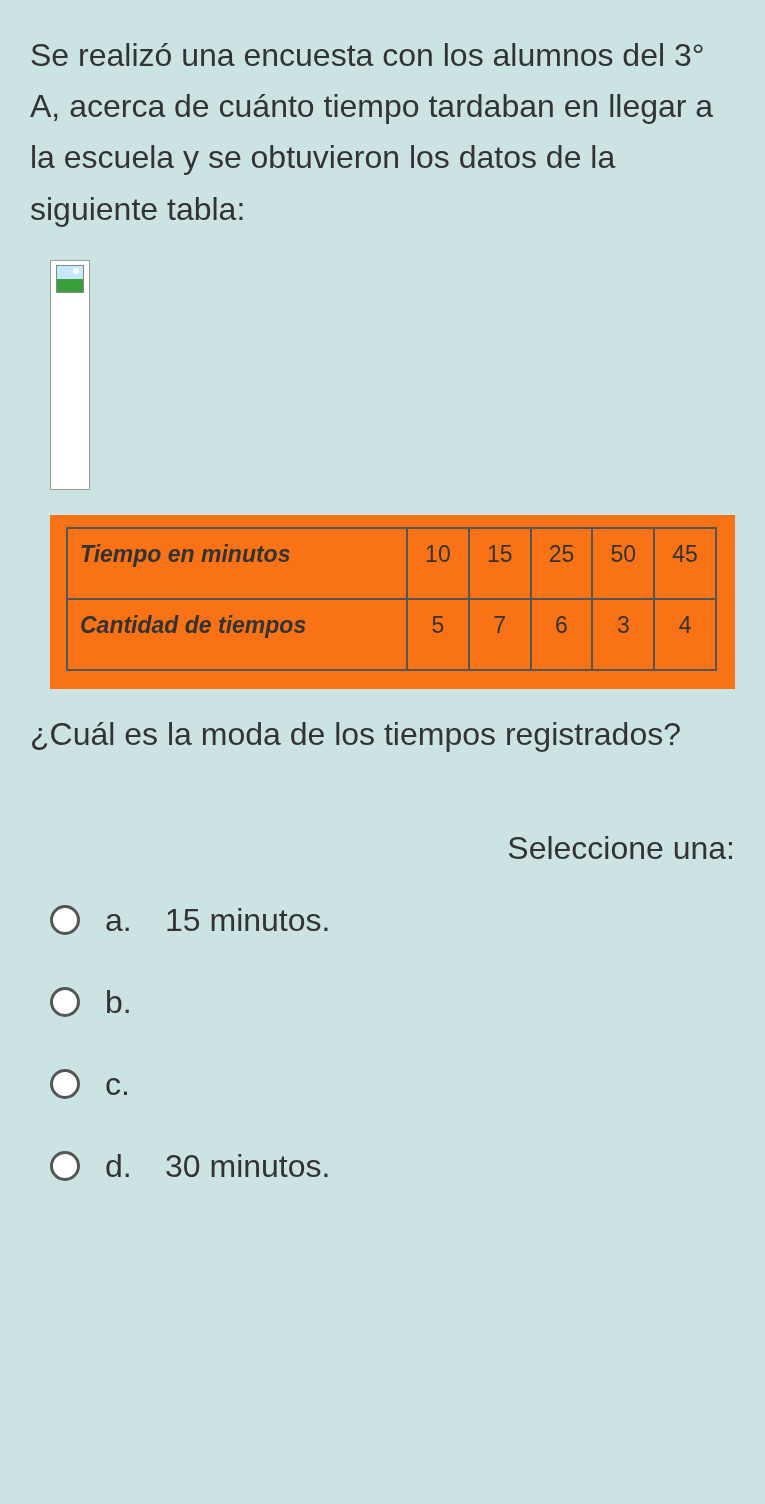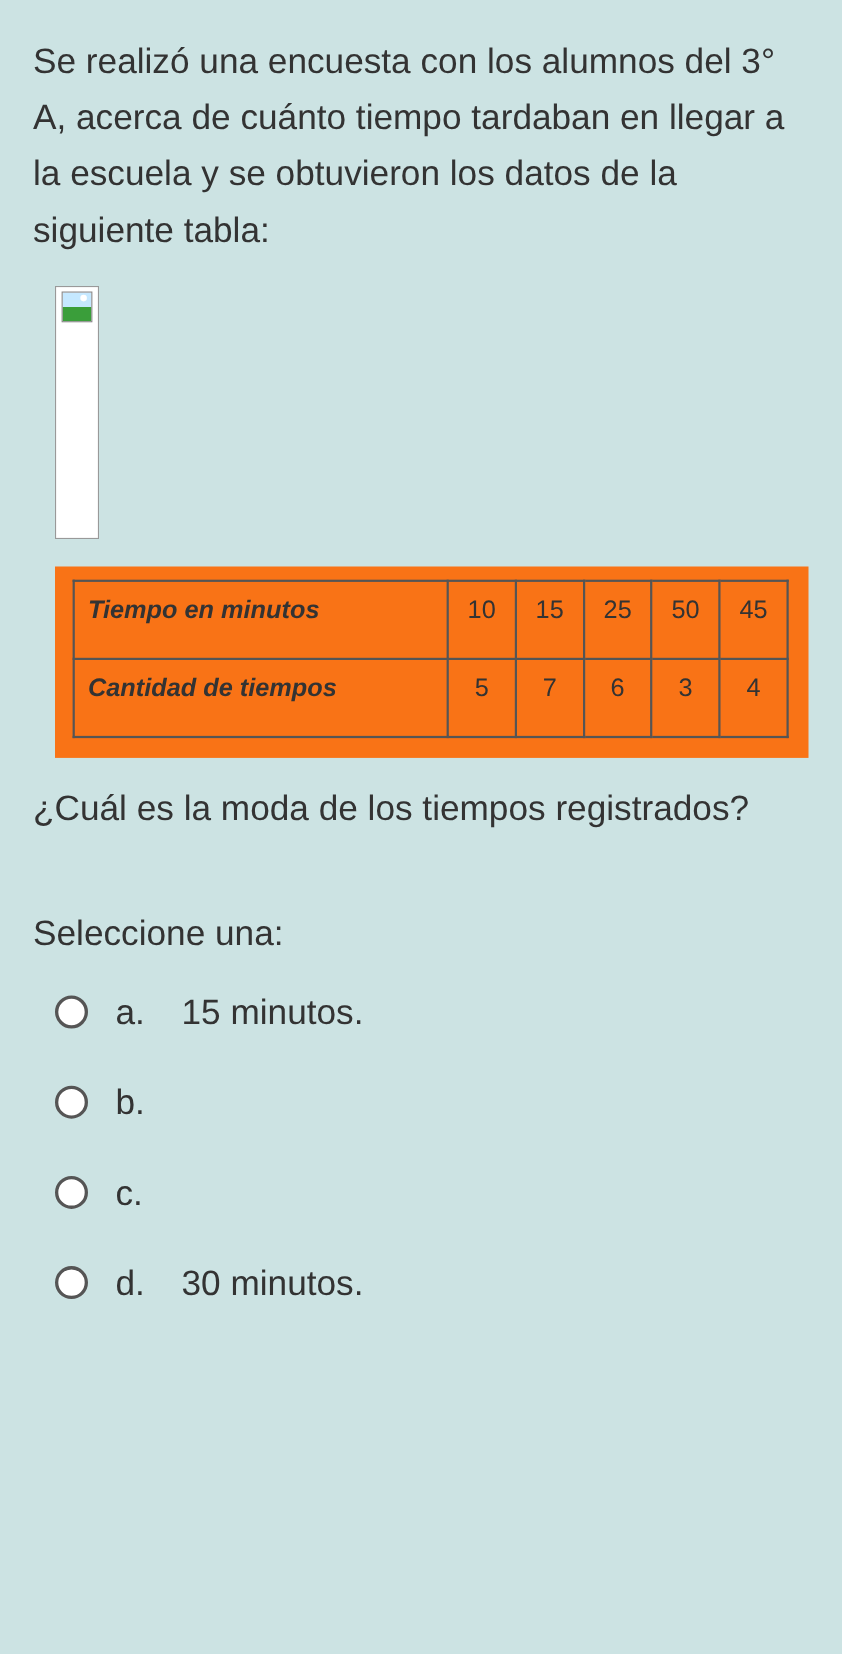--- a/index.html
+++ b/index.html
@@ -75,20 +75,21 @@
   .question-text {
     font-size: 32px;
     line-height: 1.6;
     color: #333;
     margin-bottom: 70px;
   }
   .select-label {
     font-size: 32px;
     color: #333;
     margin-bottom: 35px;
+    text-align: right;
   }
   .options {
     padding-left: 20px;
   }
   .option-row {
     display: flex;
     align-items: center;
     margin-bottom: 45px;
   }
   .radio {

